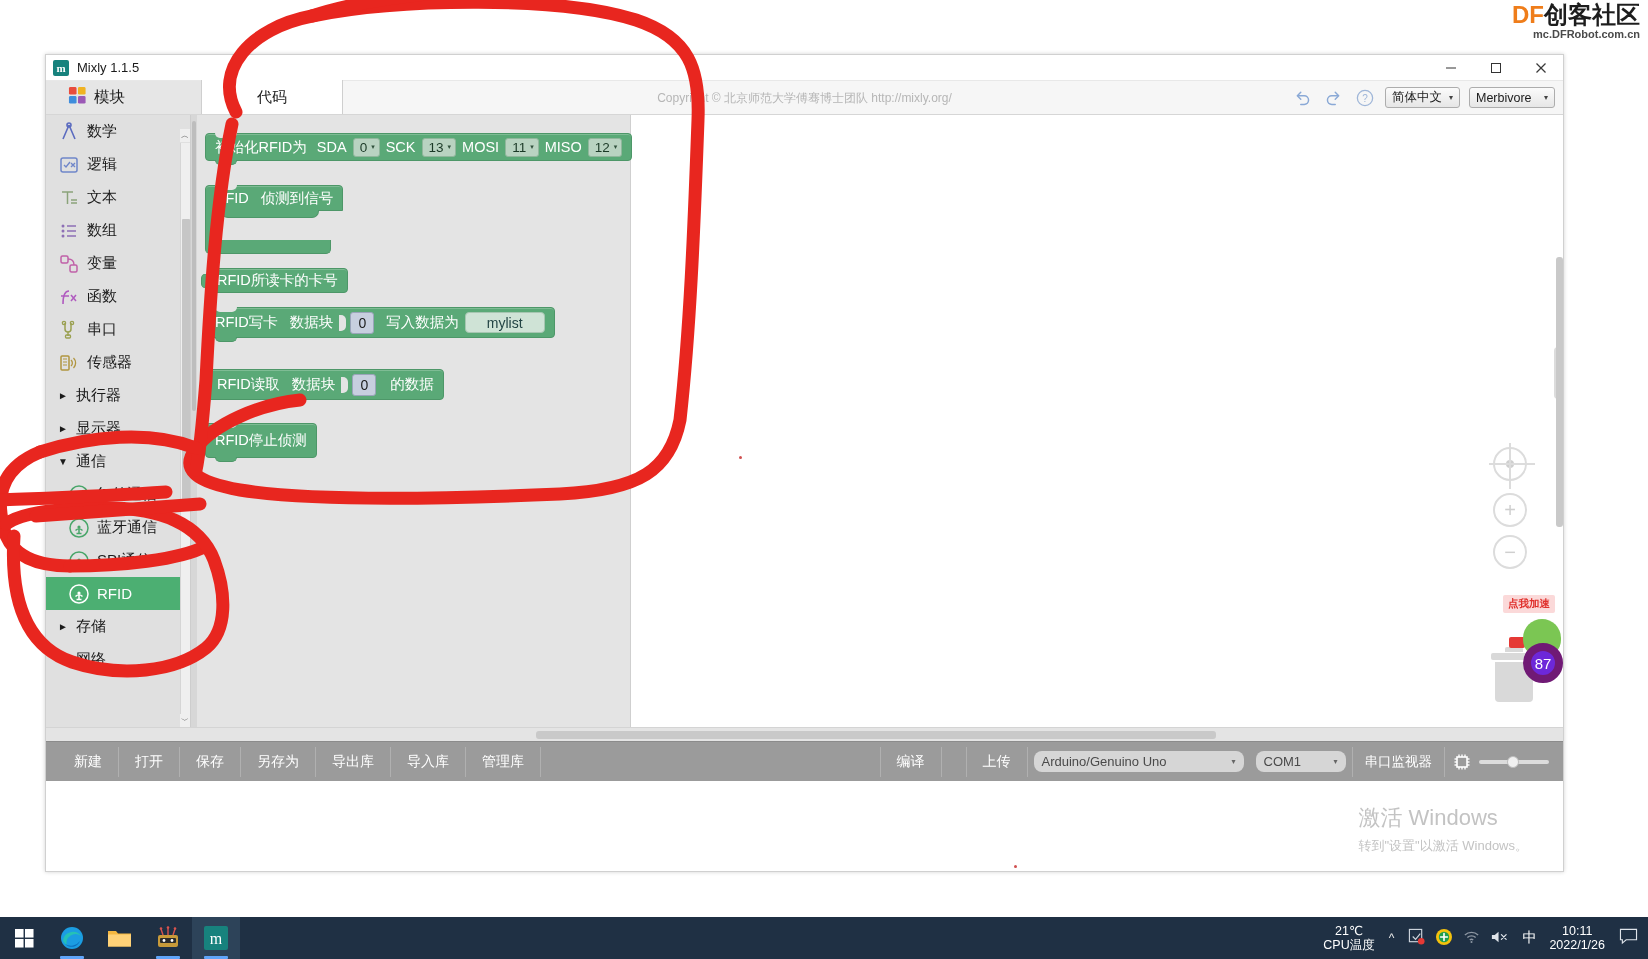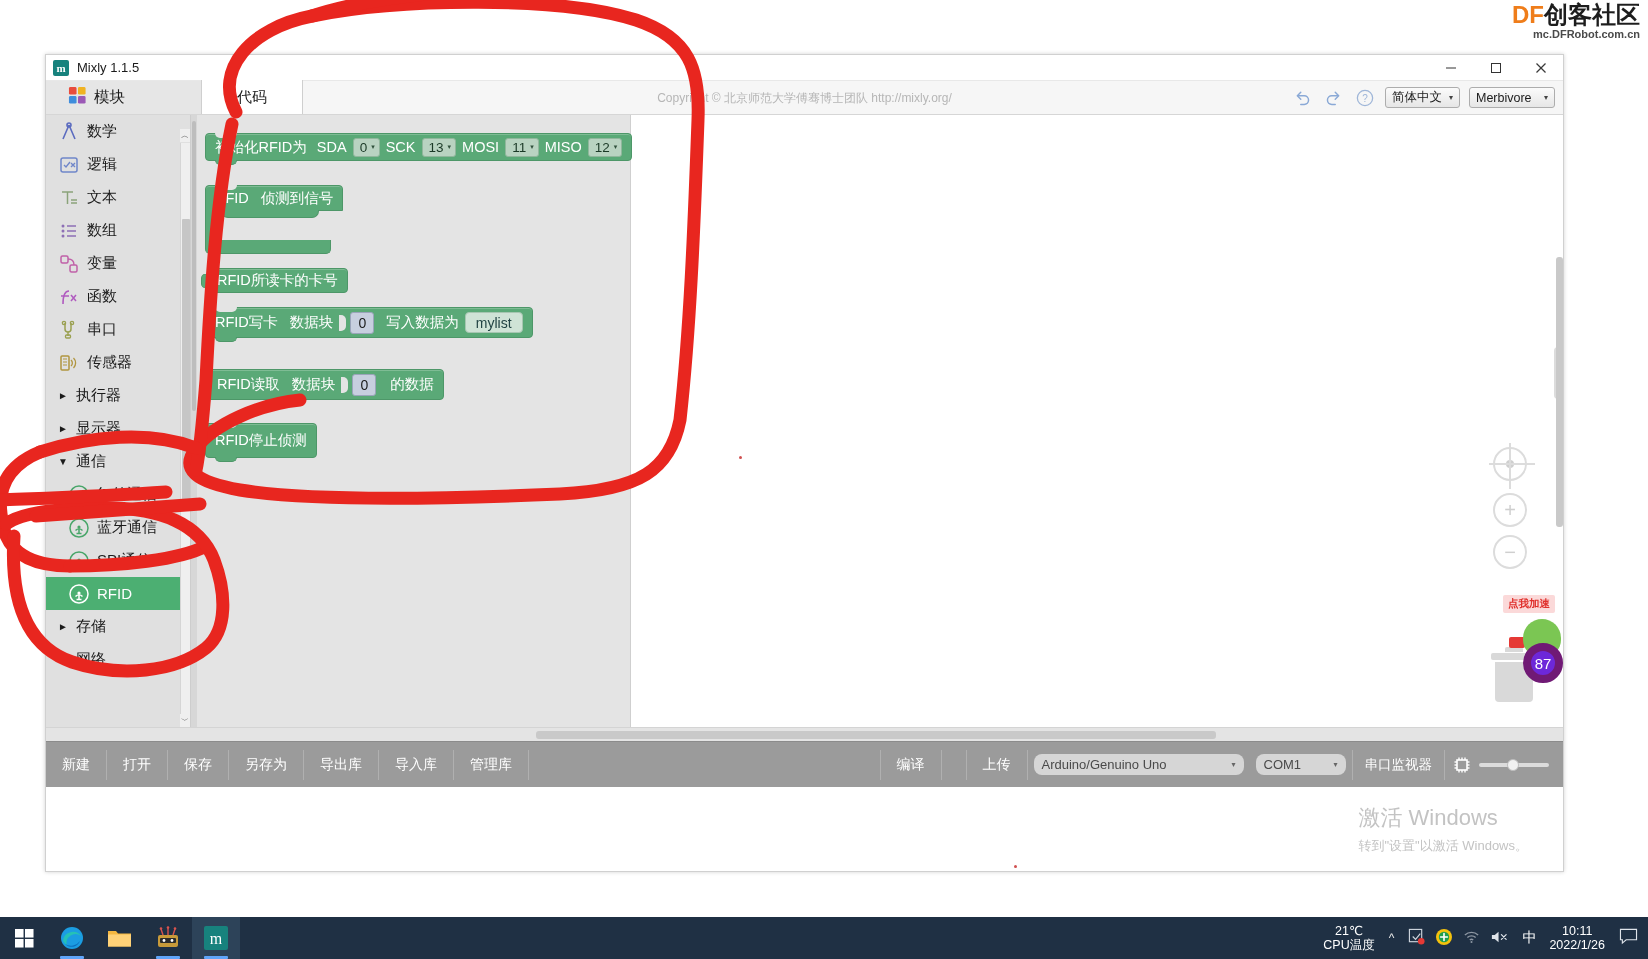--- a/index.html
+++ b/index.html
@@ -41,21 +41,21 @@
   .win-btn {
     width: 45px; height: 26px; display: flex; align-items: center; justify-content: center;
     font-size: 14px; color: #3a3a3a;
   }
 
   
   .topstrip { height: 34px; background: #f6f6f6; border-bottom: 1px solid #d6d6d6; display: flex; align-items: stretch; position: relative; }
   .logo-cell { width: 155px; background: #e6e6e6; display: flex; align-items: center; }
   .tabbar { display: flex; align-items: flex-end; background: #e6e6e6; }
   .tab {
-    width: 102px; height: 34px; background: #ffffff;
+    width: 142px; height: 34px; background: #ffffff;
     border-left: 1px solid #cfcfcf; border-right: 1px solid #cfcfcf;
     display: flex; align-items: center; justify-content: center;
     font-size: 15px; color: #1b1b1b;
   }
   .copyright {
     position: absolute; left: 0; right: 0; top: 0; height: 34px;
     display: flex; align-items: center; justify-content: center;
     font-size: 12px; color: #b6b6b6; pointer-events: none;
   }
   .topstrip-right { margin-left: auto; display: flex; align-items: center; gap: 9px; padding-right: 8px; z-index: 2; }
@@ -135,21 +135,21 @@
     min-width: 24px; height: 22px; padding: 0 6px;
     display: inline-flex; align-items: center; justify-content: center;
     color: #1b1b1b; font-size: 14px;
   }
   .socket {
     width: 7px; height: 16px; background: #e4e4e4;
     border-radius: 0 5px 5px 0; margin-right: -2px;
   }
   .listfield {
     background: #cfe3d6; border: 1px solid #a6c6b1; border-radius: 4px;
-    height: 21px; padding: 0 10px; display: inline-flex; align-items: center;
+    height: 21px; padding: 0 21px; display: inline-flex; align-items: center;
     color: #244; font-size: 14px;
   }
   .cblock-body {
     position: absolute; background: #5aa977; border: 1px solid #4d9768;
     border-top: none; border-radius: 0 0 5px 5px;
   }
 
   
   .ws-ctl { position: absolute; right: 36px; display: flex; align-items: center; justify-content: center; }
   .ring { width: 34px; height: 34px; border: 2px solid #dcdcdc; border-radius: 50%; color: #cfcfcf; font-size: 20px; display: flex; align-items: center; justify-content: center; }
@@ -182,22 +182,23 @@
     display: flex; align-items: center; justify-content: center;
   }
   .mascot-flag { position: absolute; right: 38px; top: 52px; width: 16px; height: 11px; background: #e53935; border-radius: 2px; }
 
   
   .hscroll { height: 14px; background: #e4e4e4; position: relative; border-top: 1px solid #d4d4d4; }
   .hscroll-thumb { position: absolute; left: 490px; top: 3px; height: 8px; width: 680px; background: #c9c9c9; border-radius: 3px; }
 
   
   .toolbar {
-    height: 46px; background: #9b9b9b; display: flex; align-items: center;
+    height: 40px; background: #9b9b9b; display: flex; align-items: center;
     border-top: 1px solid #8b8b8b;
+    padding-left: 12px;
   }
   .tb-btn {
     height: 30px; padding: 0 16px; display: flex; align-items: center;
     color: #ffffff; font-size: 14px; border-right: 1px solid #b0b0b0;
   }
   .tb-sep { width: 1px; height: 30px; background: #b0b0b0; }
   .tb-spacer { flex: 1; }
   .tb-select {
     height: 21px; border-radius: 8px; background: #d6d6d6; color: #4a4a4a;
     font-size: 13px; display: flex; align-items: center;

